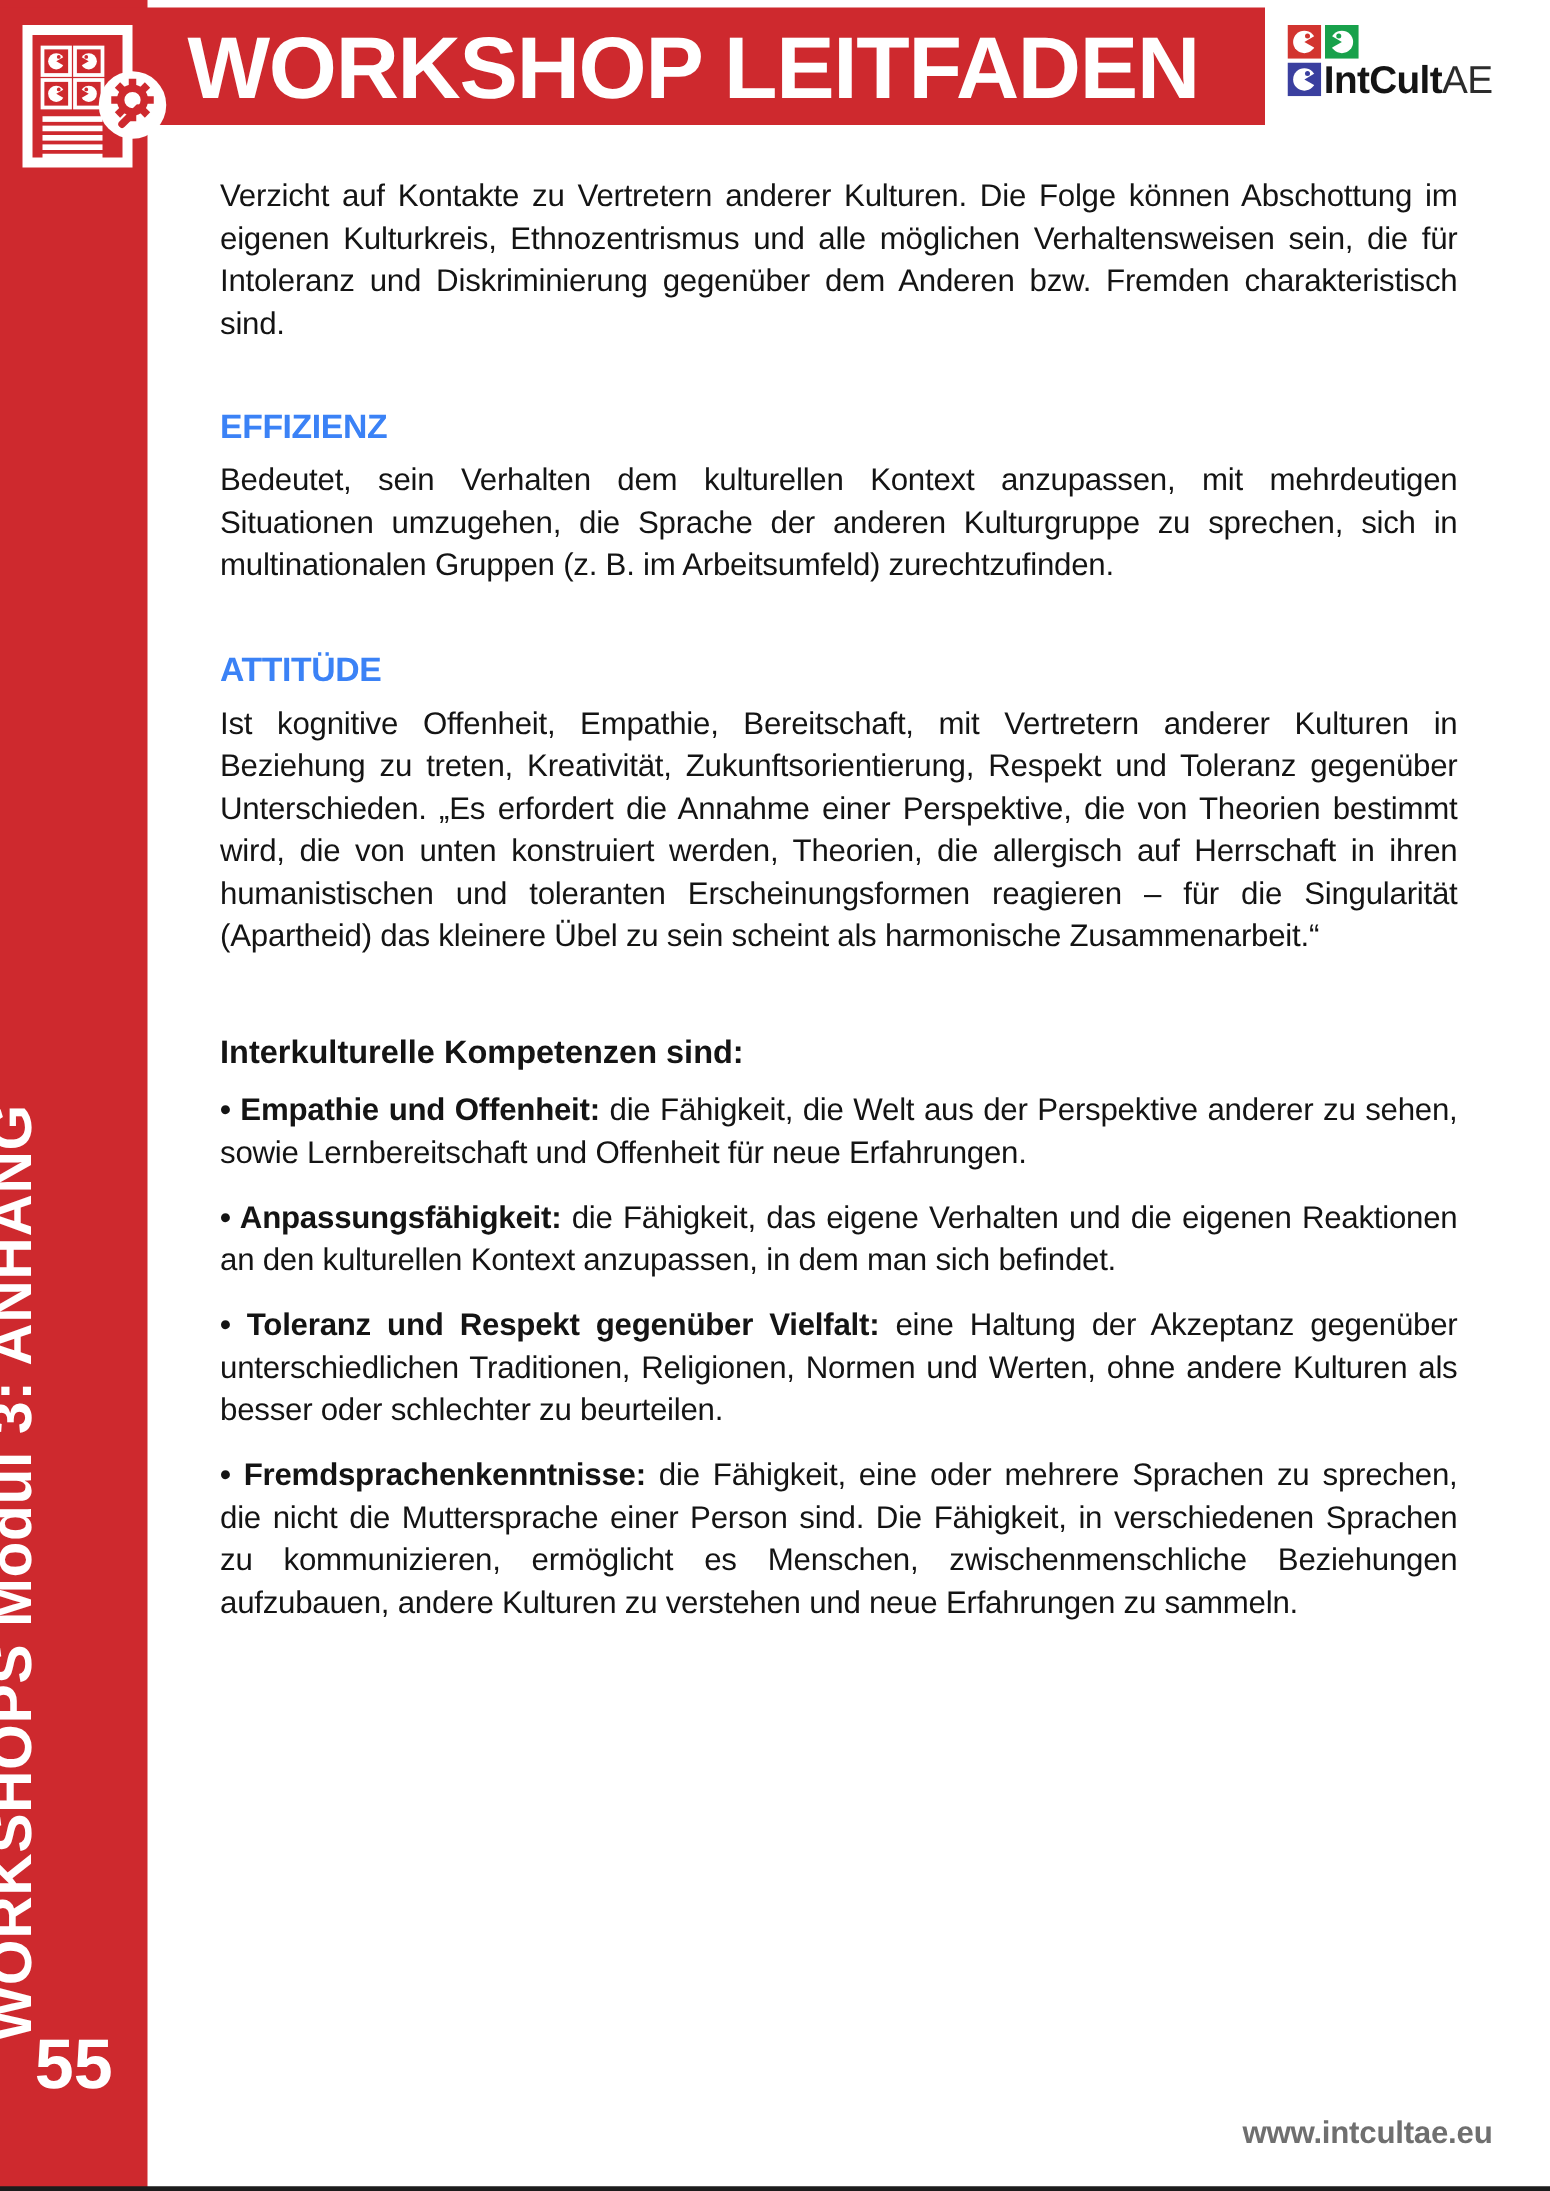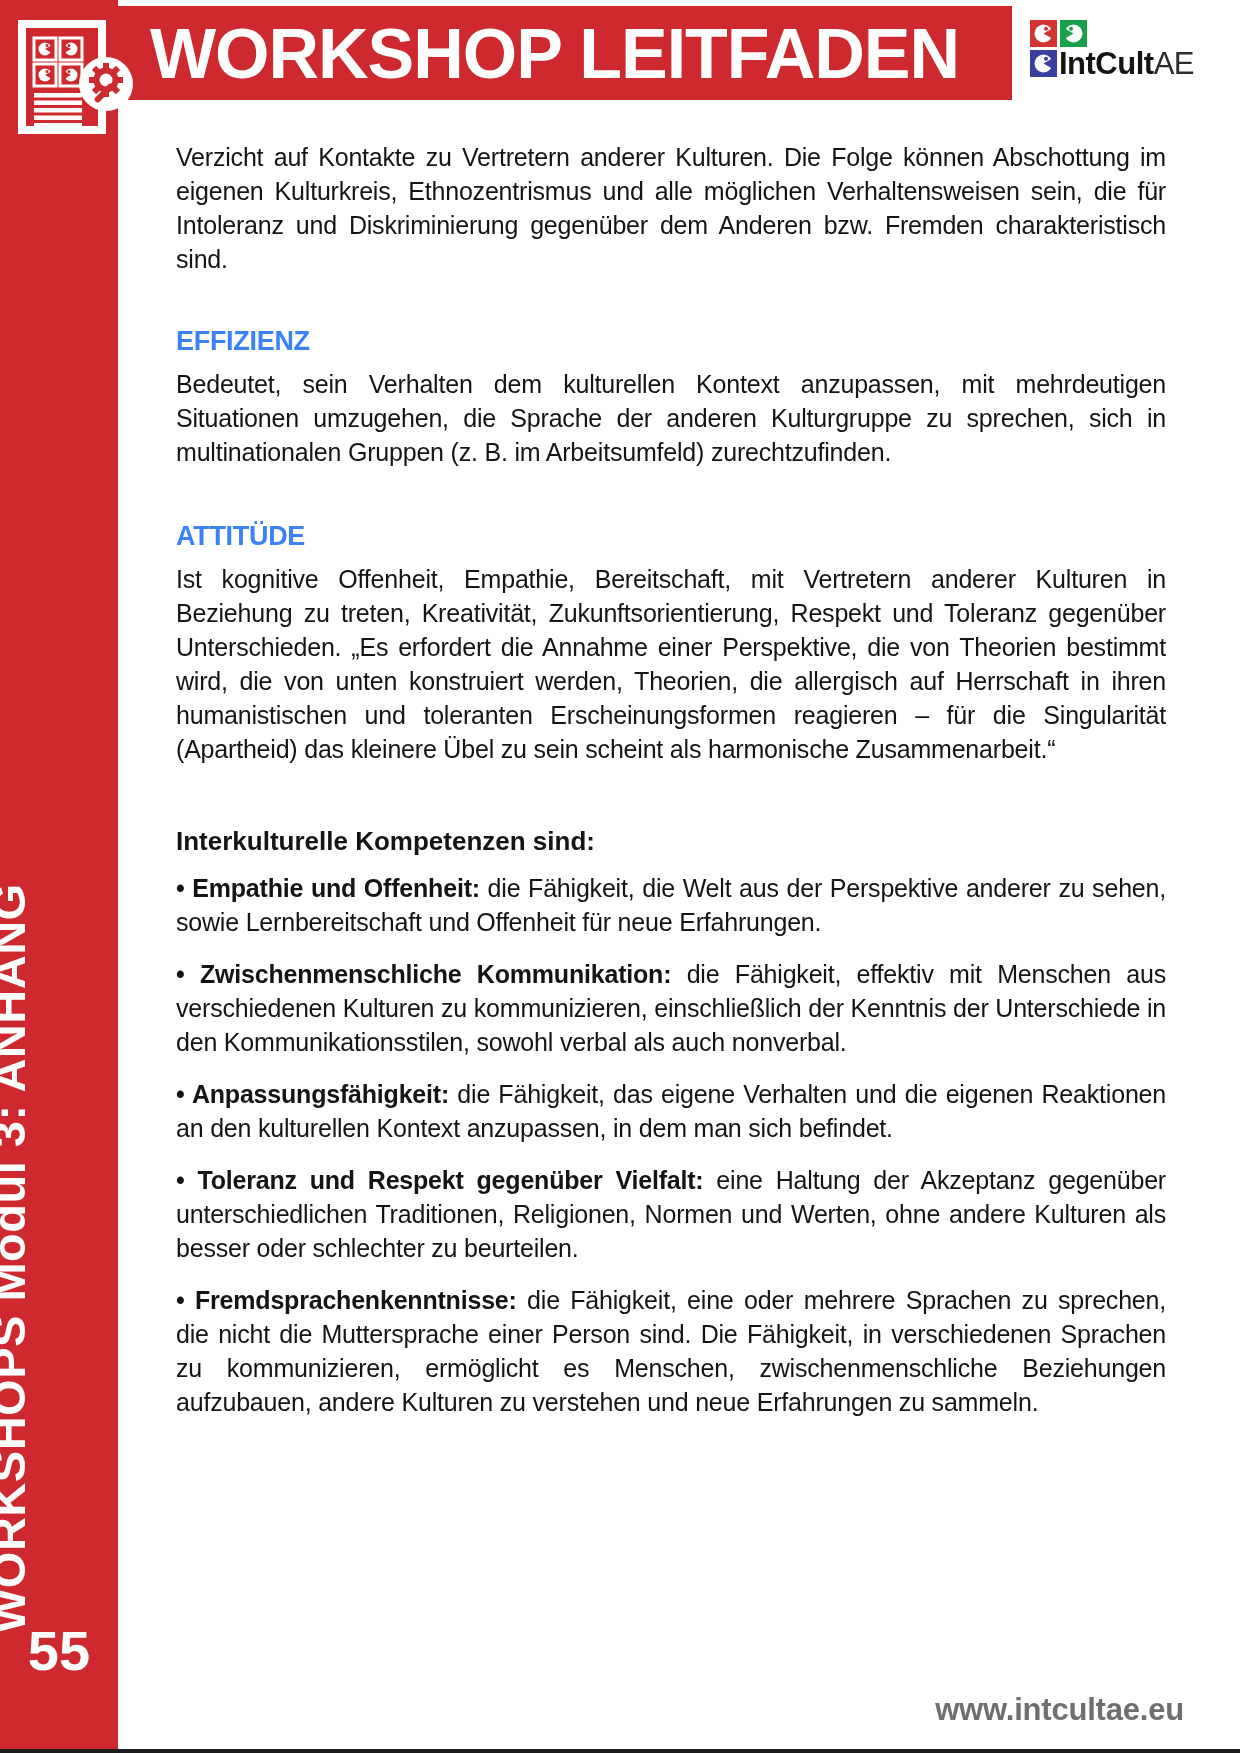--- a/index.html
+++ b/index.html
@@ -38,21 +38,21 @@
          letter-spacing:-0.2px;}
   p.intro{margin-top:140px;}
   h2.red-h{margin:50px 0 10px 0;font-size:27px;font-weight:bold;color:#3b82f6;
          letter-spacing:-0.3px;}
   h2.red-h2{margin:52px 0 10px 0;font-size:27px;font-weight:bold;color:#3b82f6;
          letter-spacing:-0.3px;}
   h3.black-h{margin:60px 0 14px 0;font-size:26px;font-weight:bold;color:#141414;}
   p.bullet{margin:0 0 18px 0;}
   p.bullet b{font-weight:bold;}
 
-  .footer-url{position:absolute;right:56px;top:1692px;font-size:31px;font-weight:bold;
+  .footer-url{position:absolute;right:46px;top:1692px;font-size:25px;font-weight:bold;
          color:#6f6f6f;letter-spacing:-0.2px;cursor:pointer;}
 
   .bottom-edge{position:absolute;left:0;bottom:0;width:1240px;height:4px;background:#1c1c1c;}
 </style>
 </head>
 <body>
 
 <div class="page">
 
   <div class="sidebar">
@@ -146,21 +146,20 @@
 
     <h2 class="red-h">EFFIZIENZ</h2>
     <p class="body">Bedeutet, sein Verhalten dem kulturellen Kontext anzupassen, mit mehrdeutigen Situationen umzugehen, die Sprache der anderen Kulturgruppe zu sprechen, sich in multinationalen Gruppen (z. B. im Arbeitsumfeld) zurechtzufinden.</p>
 
     <h2 class="red-h2">ATTITÜDE</h2>
     <p class="body">Ist kognitive Offenheit, Empathie, Bereitschaft, mit Vertretern anderer Kulturen in Beziehung zu treten, Kreativität, Zukunftsorientierung, Respekt und Toleranz gegenüber Unterschieden. „Es erfordert die Annahme einer Perspektive, die von Theorien bestimmt wird, die von unten konstruiert werden, Theorien, die allergisch auf Herrschaft in ihren humanistischen und toleranten Erscheinungsformen reagieren – für die Singularität (Apartheid) das kleinere Übel zu sein scheint als harmonische Zusammenarbeit.“</p>
 
     <h3 class="black-h">Interkulturelle Kompetenzen sind:</h3>
 
     <p class="body bullet"><b>• Empathie und Offenheit:</b><span> die Fähigkeit, die Welt aus der Perspektive anderer zu sehen, sowie Lernbereitschaft und Offenheit für neue Erfahrungen.</span></p>
-    <p class="body bullet"><b>• Zwischenmenschliche Kommunikation:</b><span> die Fähigkeit, effektiv mit Menschen aus verschiedenen Kulturen zu kommunizieren, einschließlich der Kenntnis der Unterschiede in den Kommunikationsstilen, sowohl verbal als auch nonverbal.</span></p>
     <p class="body bullet"><b>• Anpassungsfähigkeit:</b><span> die Fähigkeit, das eigene Verhalten und die eigenen Reaktionen an den kulturellen Kontext anzupassen, in dem man sich befindet.</span></p>
     <p class="body bullet"><b>• Toleranz und Respekt gegenüber Vielfalt:</b><span> eine Haltung der Akzeptanz gegenüber unterschiedlichen Traditionen, Religionen, Normen und Werten, ohne andere Kulturen als besser oder schlechter zu beurteilen.</span></p>
     <p class="body bullet"><b>• Fremdsprachenkenntnisse:</b><span> die Fähigkeit, eine oder mehrere Sprachen zu sprechen, die nicht die Muttersprache einer Person sind. Die Fähigkeit, in verschiedenen Sprachen zu kommunizieren, ermöglicht es Menschen, zwischenmenschliche Beziehungen aufzubauen, andere Kulturen zu verstehen und neue Erfahrungen zu sammeln.</span></p>
   </main>
 
   <div class="footer-url">www.intcultae.eu</div>
 
   <div class="bottom-edge"></div>
 </div>
 

